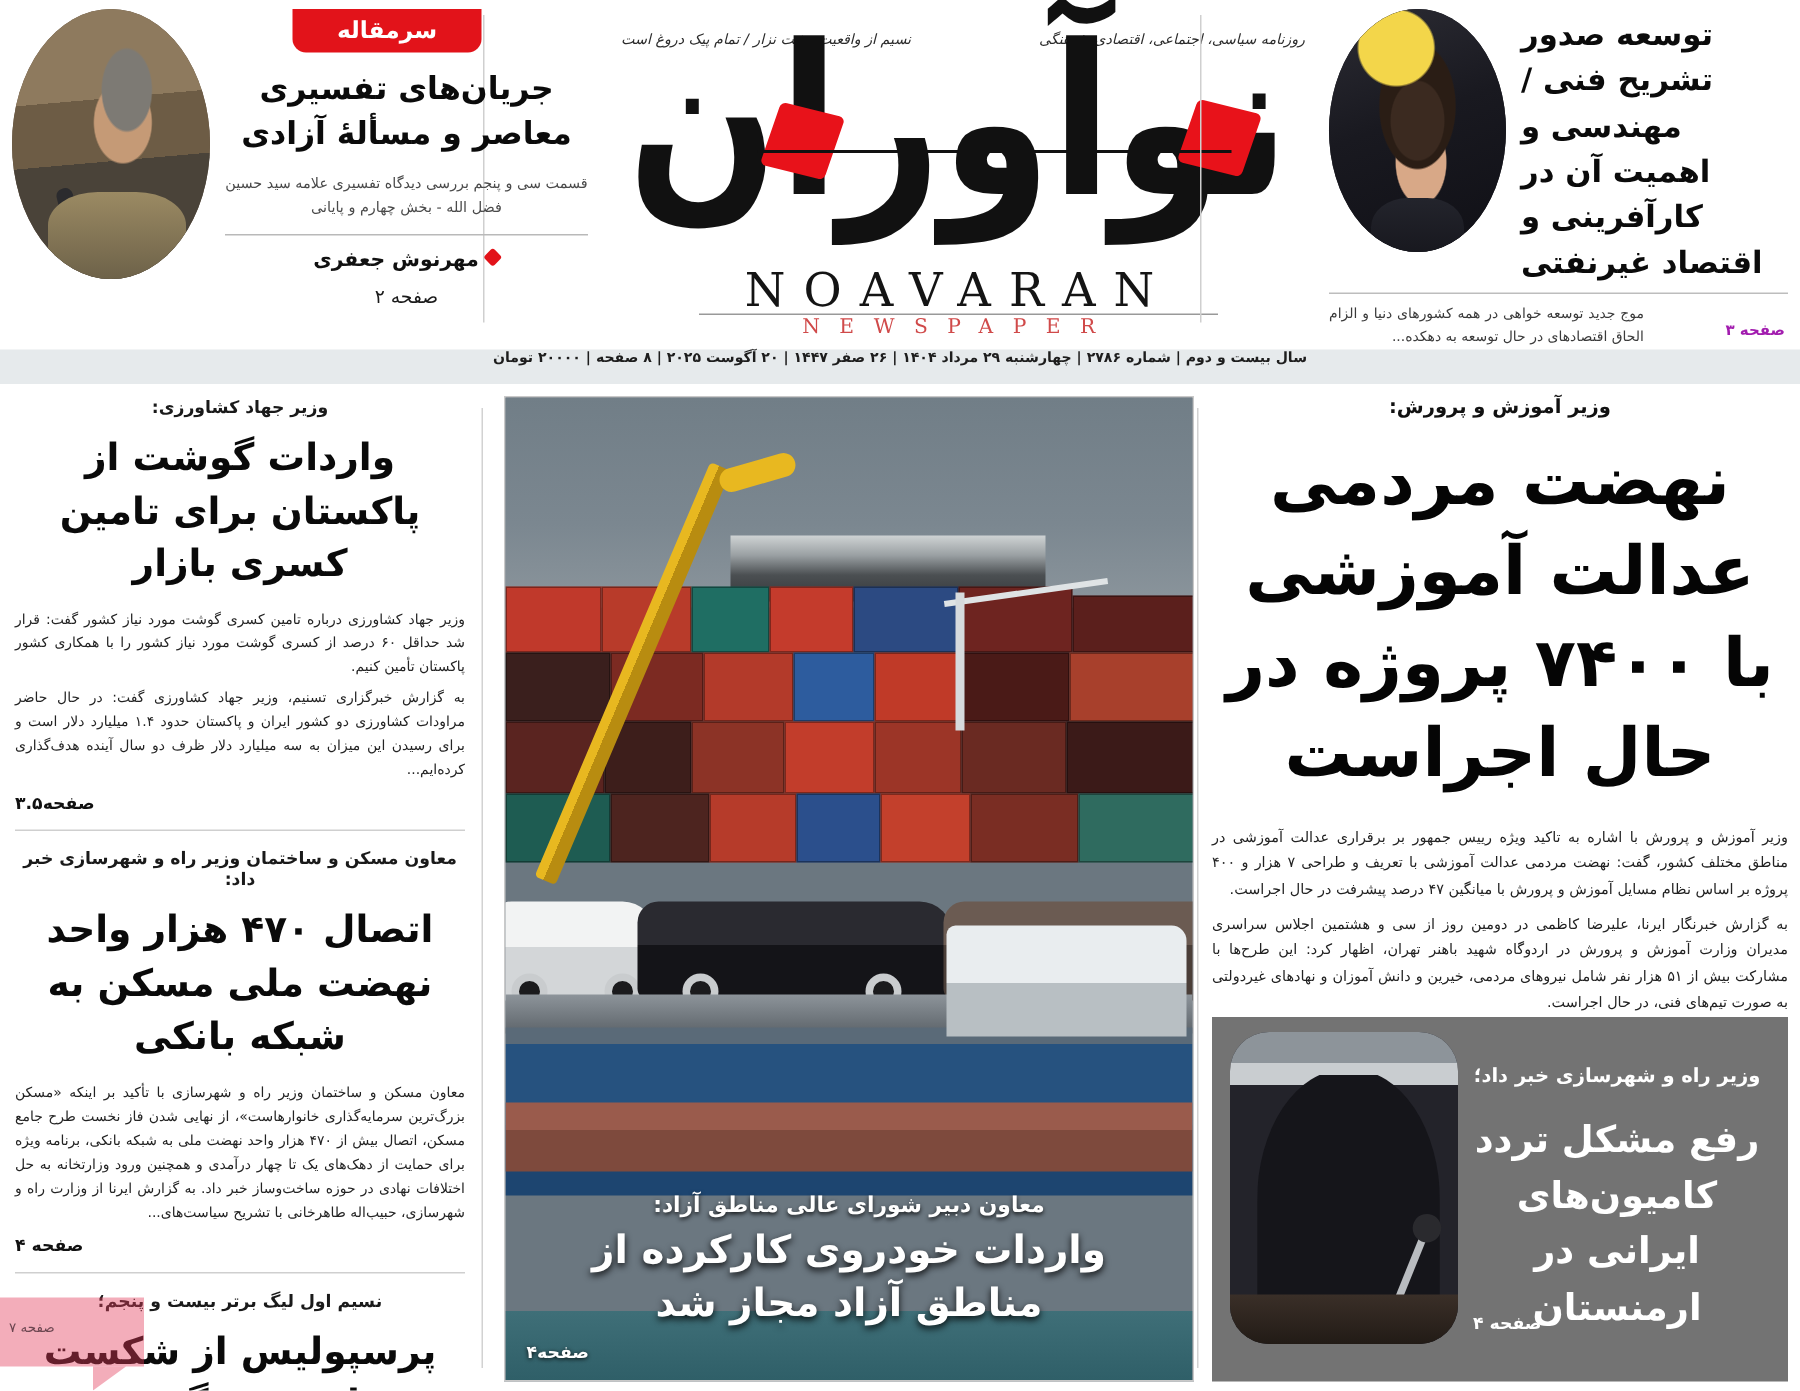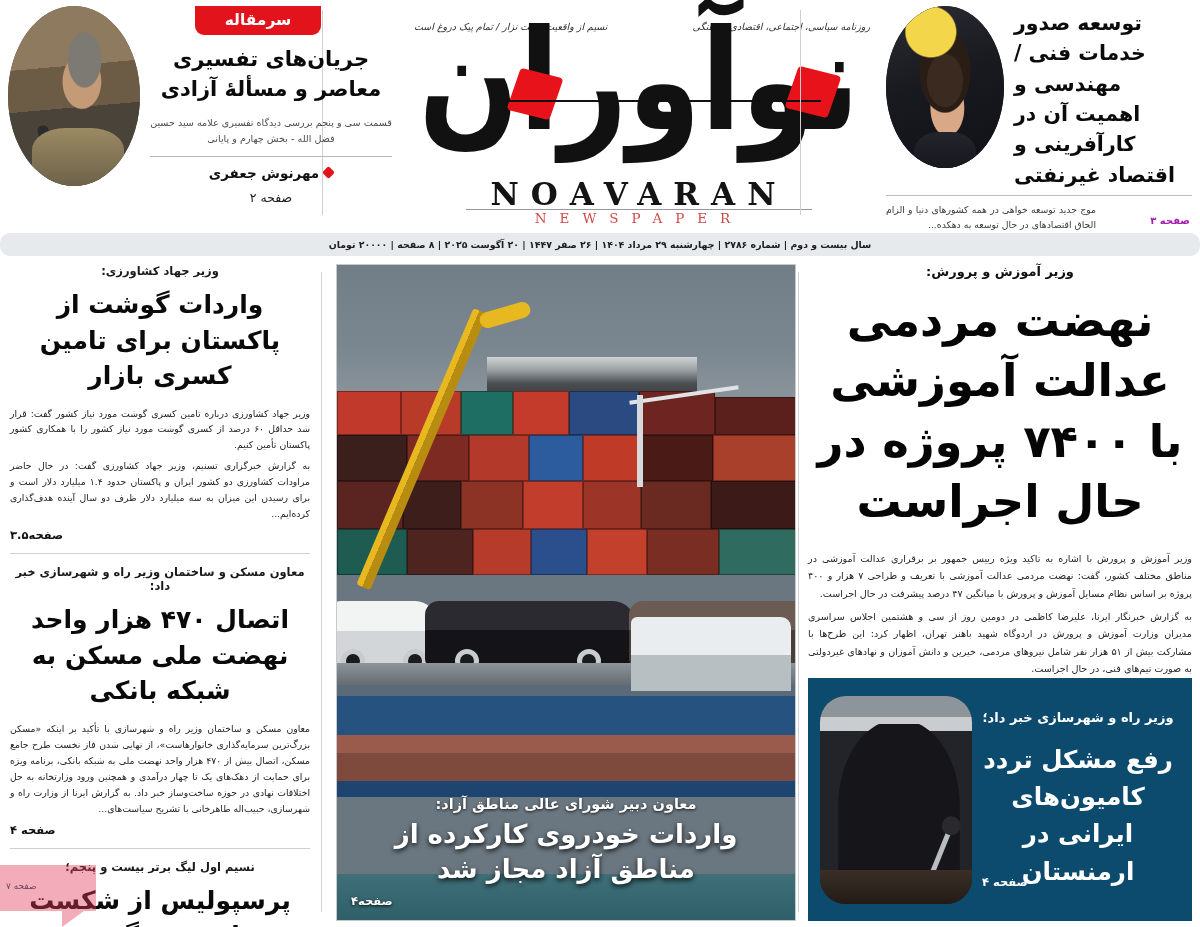--- a/index.html
+++ b/index.html
@@ -86,21 +86,21 @@
   }
   .ld1 { left: 104px; top: 64px; }
   .ld2 { left: 382px; top: 62px; }
   .logo-strike {
     position: absolute; left: 96px; top: 92px; width: 316px; height: 2px; background: #111;
   }
   .logo-latin {
     position: absolute; left: 0; right: 0; top: 176px;
     text-align: center;
     font-family: "DejaVu Serif", serif;
-    font-size: 31px; letter-spacing: 12px; color: #141414; font-weight: bold;
+    font-size: 31px; letter-spacing: 12px; color: #141414; font-weight: normal;
   }
   .logo-rule { position:absolute; left: 66px; right: 66px; top: 209px; border-top: 1px solid #999; }
   .logo-latin2 {
     position: absolute; left: 0; right: 0; top: 210px;
     text-align: center;
     font-family: "DejaVu Serif", serif;
     font-size: 13.5px; letter-spacing: 13px; color: #d04a4a;
   }
   .tagline-r, .tagline-l {
     position: absolute; top: 20px;
@@ -154,21 +154,21 @@
   }
   .portrait-b .mic {
     position:absolute; left: 26%; top: 66%; width: 11px; height: 46px;
     background: #2b2b2e; border-radius: 5px; transform: rotate(-14deg);
   }
 
   
   .datebar {
     position: absolute; left: 0; top: 233px; width: 1200px; height: 23px;
     background: #e6eaec;
-    display: flex; align-items: center; justify-content: center; border-radius: 10px;
+    display: flex; align-items: flex-start; justify-content: center;
   }
   .datebar span {
     direction: rtl; font-size: 9.4px; color: #1d1d1d; letter-spacing: 0.1px;
     font-weight: 600;
   }
 
   
   .main { position: absolute; left: 0; top: 264px; width: 1200px; height: 663px; }
 
   .col-left   { position: absolute; left: 0;    top: 0; width: 320px; height: 663px; padding: 0 10px; }
@@ -267,21 +267,21 @@
   }
   .lead-body {
     margin-top: 18px; direction: rtl; text-align: justify;
     font-size: 9.6px; line-height: 1.8; color: #222;
   }
   .lead-body p + p { margin-top: 6px; }
   .lead-page { margin-top: 6px; font-size: 12px; font-weight: bold; color:#111; text-align: left; direction: rtl; }
 
   .redbox {
     position: absolute; left: 8px; right: 8px; bottom: 6px; height: 243px;
-    background: #0c4a6e; display: flex; flex-direction: row; align-items: center;
+    background: #737373; display: flex; flex-direction: row; 
     padding: 10px 12px;
   }
   .rb-text { flex: 1 1 auto; direction: rtl; text-align: center; position: relative; height: 100%; }
   .rb-kicker { margin-top: 22px; font-size: 13px; font-weight: bold; color: #fff; }
   .rb-head {
     margin-top: 16px; font-size: 24.5px; font-weight: bold; color: #fff; line-height: 1.52;
     letter-spacing: -0.3px;
   }
   .rb-page { position: absolute; left: 6px; bottom: 22px; font-size: 11.5px; font-weight: bold; color:#fff; }
   .rb-photo {
@@ -334,21 +334,21 @@
 
 <div id="page">
 
   <div class="header">
 
     <div class="hdr-col-left">
       <div class="tl-row">
         <div class="tl-photo">
           <div class="portrait-a"></div>
         </div>
-        <div class="tl-head">توسعه صدور خدمات فنی / مهندسی و اهمیت آن در کارآفرینی و اقتصاد غیرنفتی</div>
+        <div class="tl-head">توسعه صدور تشریح فنی / مهندسی و اهمیت آن در کارآفرینی و اقتصاد غیرنفتی</div>
       </div>
       <div class="tl-rule"></div>
       <div class="tl-sub">موج جدید توسعه خواهی در همه کشورهای دنیا و الزام الحاق اقتصادهای در حال توسعه به دهکده...</div>
       <div class="tl-page">صفحه ۳</div>
     </div>
 
     <div class="hdr-divider-v" style="left:322px;"></div>
 
     <div class="hdr-col-mid">
       <div class="masthead">

